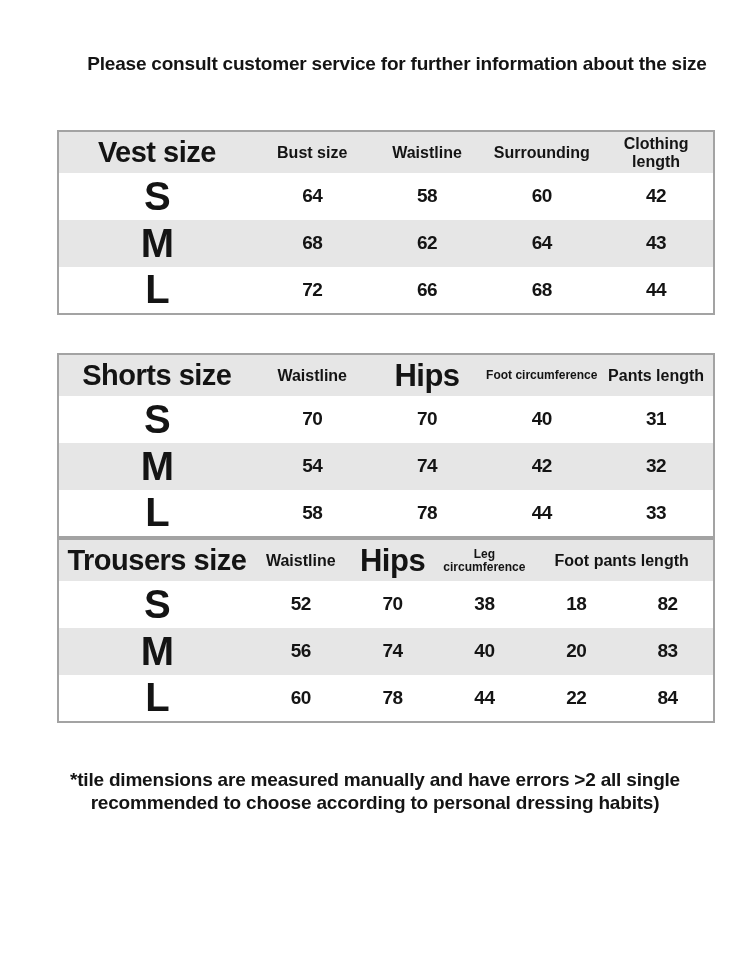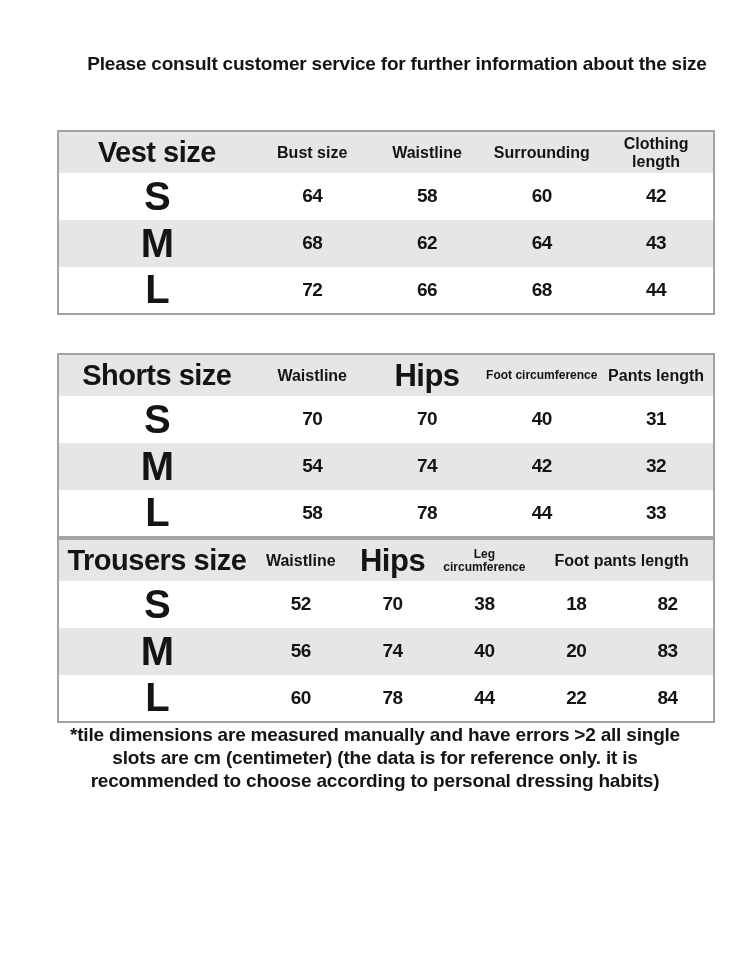--- a/index.html
+++ b/index.html
@@ -68,20 +68,21 @@
     font-weight: 800;
     letter-spacing: -1px;
   }
   .num-cell {
     font-size: 19px;
     font-weight: 700;
     letter-spacing: -0.5px;
   }
 
   .footnote {
+    margin-top: 45px;
     text-align: center;
     font-size: 19px;
     font-weight: 700;
     line-height: 23px;
     letter-spacing: -0.2px;
   }
 </style>
 </head>
 <body>
 
@@ -214,17 +215,16 @@
           <td class="num-cell">78</td>
           <td class="num-cell">44</td>
           <td class="num-cell">22</td>
           <td class="num-cell">84</td>
         </tr>
       </tbody>
   </table>
 
   <div class="footnote">
     <div>*tile dimensions are measured manually and have errors &gt;2 all single</div>
-    <div>slots are cm (centimeter) (the data is for reference only. it is</div>
     <div>recommended to choose according to personal dressing habits)</div>
   </div>
 
 </div>
 
 </body></html>

